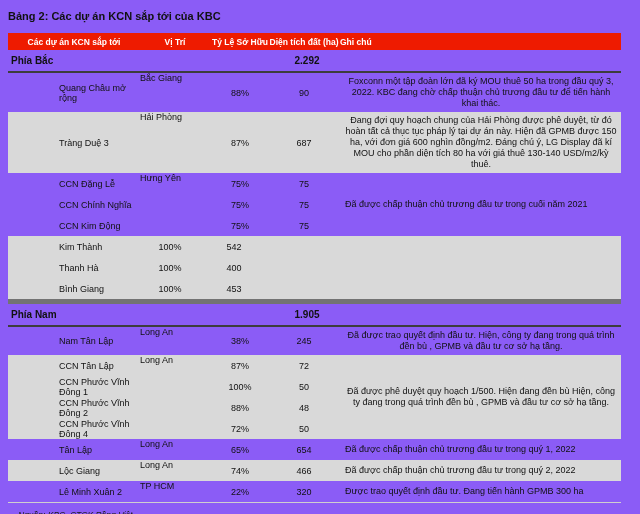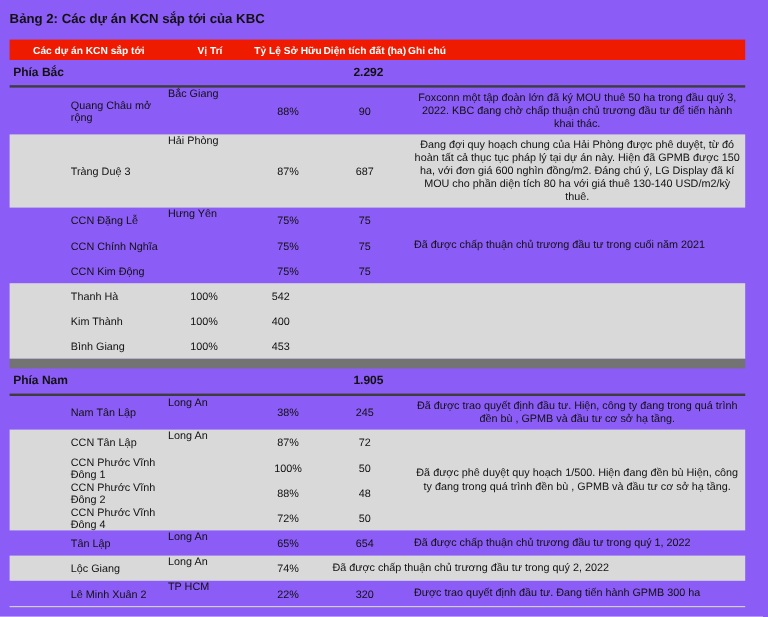--- a/index.html
+++ b/index.html
@@ -34,21 +34,21 @@
     display:flex;align-items:center;
     font-size:9px;line-height:11px;
     padding:3px 4px 3px 7px;box-sizing:border-box;text-align:center;
   }
   .group.shaded{background:#d9d9d9;}
   .section-row{
     min-height:21px;align-items:center;
     font-weight:bold;font-size:10px;
     border-bottom:2px solid #3d3d3d;
   }
-  .section-row.topline{border-top:8px solid #737373;}
+  .section-row.topline{border-top:5px solid #737373;}
   .section-row .c-name{padding-left:3px;}
   .section-row .c-area{text-align:left;}
   .source{
     margin:7px 0 0 10px;font-size:8.5px;font-style:italic;color:#1a1a1a;
   }
 </style>
 </head>
 <body>
 
 <div class="page">
@@ -110,22 +110,22 @@
           </div>
           <div class="col c-area">
             <div class="rowcell center">75</div>
             <div class="rowcell center">75</div>
             <div class="rowcell center">75</div>
           </div>
           <div class="c-note">Đã được chấp thuận chủ trương đầu tư trong cuối năm 2021</div>
         </div>
         <div class="group shaded">
           <div class="col c-name">
+            <div class="rowcell left">Kim Thành</div>
             <div class="rowcell left">Thanh Hà</div>
-            <div class="rowcell left">Kim Thành</div>
             <div class="rowcell left">Bình Giang</div>
           </div>
           <div class="col c-pct">
             <div class="rowcell center">100%</div>
             <div class="rowcell center">100%</div>
             <div class="rowcell center">100%</div>
           </div>
           <div class="col c-area">
             <div class="rowcell center">542</div>
             <div class="rowcell center">400</div>
@@ -188,20 +188,23 @@
           <div class="c-note">Đã được chấp thuận chủ trương đầu tư trong quý 1, 2022</div>
         </div>
         <div class="group shaded">
           <div class="col c-name">
             <div class="rowcell left">Lộc Giang</div>
           </div>
           <div class="c-loc">Long An</div>
           <div class="col c-pct">
             <div class="rowcell center">74%</div>
           </div>
+          <div class="col c-area">
+            <div class="rowcell center">466</div>
+          </div>
           <div class="c-note">Đã được chấp thuận chủ trương đầu tư trong quý 2, 2022</div>
         </div>
         <div class="group">
           <div class="col c-name">
             <div class="rowcell left">Lê Minh Xuân 2</div>
           </div>
           <div class="c-loc">TP HCM</div>
           <div class="col c-pct">
             <div class="rowcell center">22%</div>
           </div>

